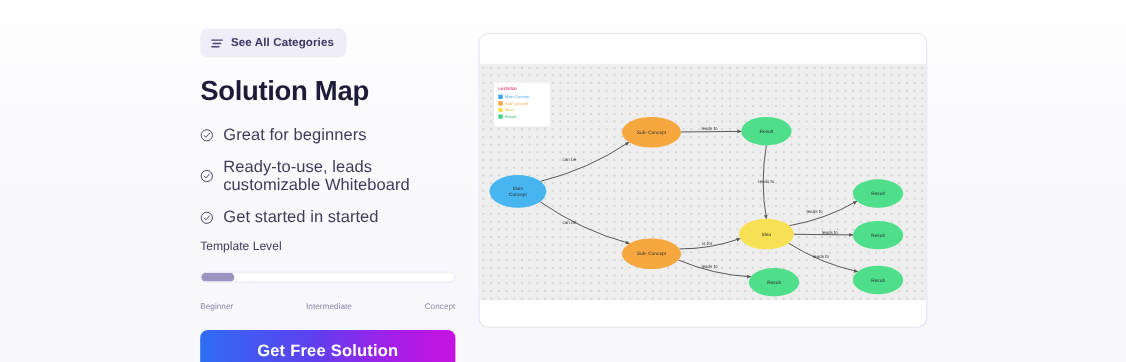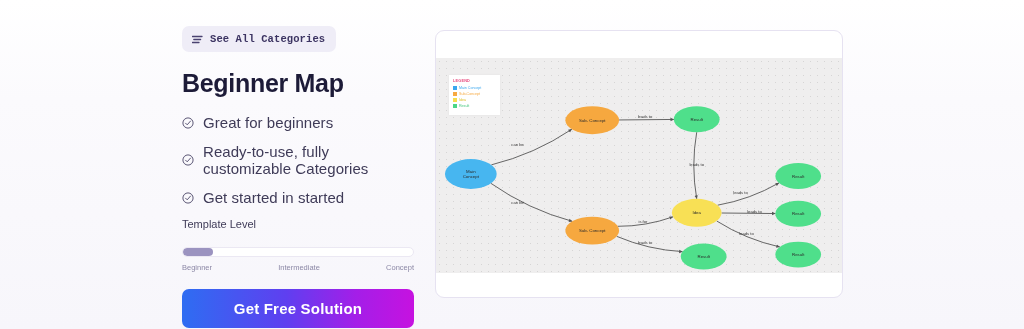--- a/index.html
+++ b/index.html
@@ -22,21 +22,20 @@
 
   .categories-btn {
     display: inline-flex;
     align-items: center;
     gap: 7px;
     background: #efedf7;
     border: none;
     border-radius: 7px;
     padding: 7px 11px 7px 10px;
     cursor: pointer;
-    font-family: Liberation Mono, monospace;
   }
   .categories-btn .label {
     font-size: 10.5px;
     font-weight: bold;
     color: #3c3462;
     letter-spacing: .1px;
     white-space: nowrap;
   }
   .filter-icon { display: block; }
 
@@ -81,21 +80,21 @@
     overflow: hidden;
   }
   .slider-fill {
     height: 100%;
     background: #9b93c0;
     border-radius: 6px;
   }
   .slider-ticks {
     display: flex;
     justify-content: space-between;
-    margin-top: 6px;
+    margin-top: 17px;
     align-items: flex-end;
   }
   .slider-ticks span {
     font-size: 7.5px;
     color: #8c88a6;
   }
 
   .cta-button {
     display: block;
     width: 100%;
@@ -174,40 +173,40 @@
     <span>
       <svg class="filter-icon" width="11" height="9" viewBox="0 0 11 9">
         <line x1="0.5" y1="1.5" x2="10" y2="1.5" stroke="#4a4270" stroke-width="1.3" stroke-linecap="round"></line>
         <line x1="1.8" y1="4.5" x2="8.6" y2="4.5" stroke="#4a4270" stroke-width="1.3" stroke-linecap="round"></line>
         <line x1="0.5" y1="7.5" x2="7" y2="7.5" stroke="#4a4270" stroke-width="1.3" stroke-linecap="round"></line>
       </svg>
     </span>
     <span class="label">See All Categories</span>
   </button>
 
-  <h1 class="page-title">Beginner Map</h1>
+  <h1 class="page-title">Solution Map</h1>
 
   <ul class="features">
     <li class="feature-item">
       <span>
         <svg class="check-icon" width="12" height="12" viewBox="0 0 12 12">
           <circle cx="6" cy="6" r="5.1" fill="none" stroke="#4a4567" stroke-width="0.9"></circle>
           <path d="M3.6 6.2 L5.2 7.8 L8.5 4.1" fill="none" stroke="#4a4567" stroke-width="0.9" stroke-linecap="round" stroke-linejoin="round"></path>
         </svg>
       </span>
       <span class="text">Great for beginners</span>
     </li>
     <li class="feature-item">
       <span>
         <svg class="check-icon" width="12" height="12" viewBox="0 0 12 12">
           <circle cx="6" cy="6" r="5.1" fill="none" stroke="#4a4567" stroke-width="0.9"></circle>
           <path d="M3.6 6.2 L5.2 7.8 L8.5 4.1" fill="none" stroke="#4a4567" stroke-width="0.9" stroke-linecap="round" stroke-linejoin="round"></path>
         </svg>
       </span>
-      <span class="text">Ready-to-use, fully customizable Categories</span>
+      <span class="text">Ready-to-use, leads customizable Whiteboard</span>
     </li>
     <li class="feature-item">
       <span>
         <svg class="check-icon" width="12" height="12" viewBox="0 0 12 12">
           <circle cx="6" cy="6" r="5.1" fill="none" stroke="#4a4567" stroke-width="0.9"></circle>
           <path d="M3.6 6.2 L5.2 7.8 L8.5 4.1" fill="none" stroke="#4a4567" stroke-width="0.9" stroke-linecap="round" stroke-linejoin="round"></path>
         </svg>
       </span>
       <span class="text">Get started in started</span>
     </li>

